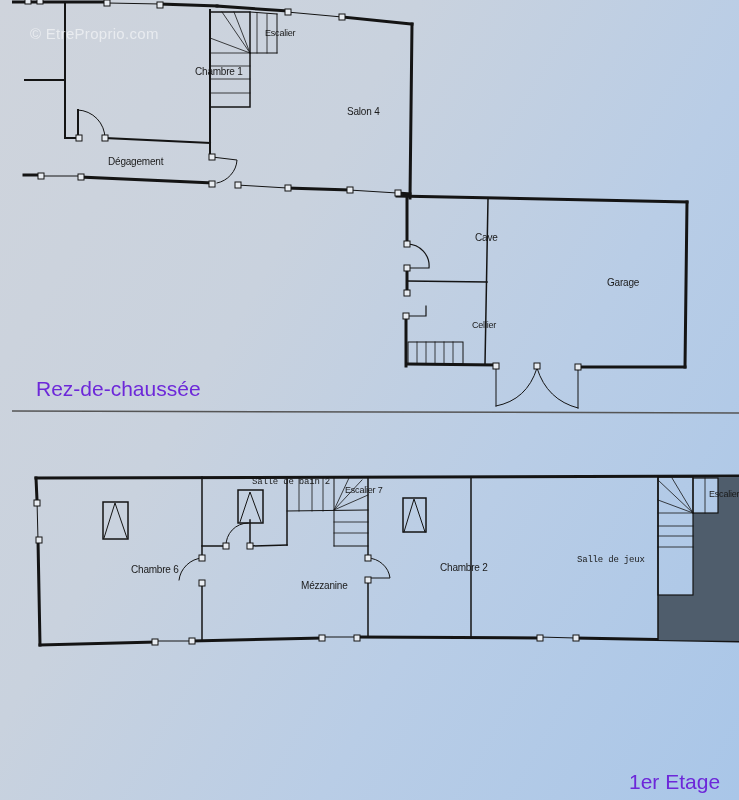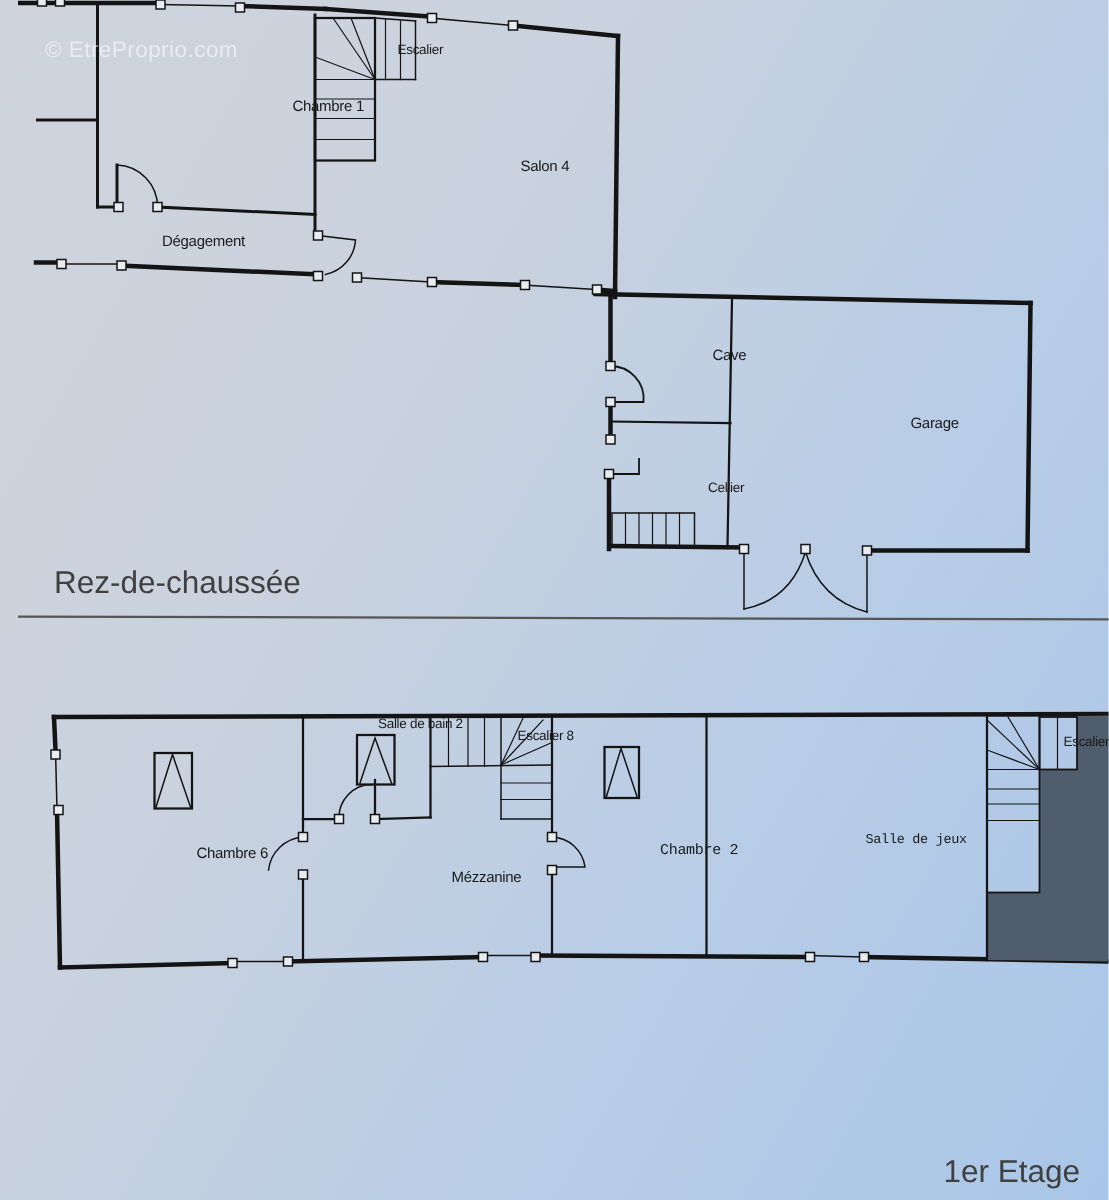--- a/index.html
+++ b/index.html
@@ -8,21 +8,21 @@
       background: linear-gradient(120deg, #cfd4dc 0%, #c9d2de 35%, #b9cde6 65%, #a9c6e8 100%);
       font-family: "Liberation Sans", sans-serif;
     }
     .plan { position: absolute; left: 12px; top: 0; width: 739px; height: 664px; }
     .plan svg { position: absolute; left: 0; top: 0; }
     .room-label {
       position: absolute; font-size: 10px; color: #1a1a1a; white-space: nowrap;
       font-family: "Liberation Sans", sans-serif; letter-spacing: -0.2px; padding-left: 40px;
     }
     .floor-title {
-      position: absolute; font-size: 21px; color: #404040; white-space: nowrap;
+      position: absolute; font-size: 21px; color: #6d28d9; white-space: nowrap;
       font-family: "Liberation Sans", sans-serif;
     }
     .watermark {
       position: absolute; left: 18px; top: 25px; font-size: 15px; color: rgba(255,255,255,0.55);
       font-family: "Liberation Sans", sans-serif; letter-spacing: 0.3px;
     }
   </style>
 </head>
 <body>
 
@@ -204,21 +204,21 @@
 
   <div class="room-label" style="left:213px;top:28px;font-size:9px;">Escalier</div>
   <div class="room-label" style="left:95px;top:66px;margin-left:48px;">Chambre 1</div>
   <div class="room-label" style="left:295px;top:106px;">Salon 4</div>
   <div class="room-label" style="left:56px;top:156px;">Dégagement</div>
   <div class="room-label" style="left:423px;top:232px;">Cave</div>
   <div class="room-label" style="left:420px;top:310px;font-size:9px;margin-top:10px;">Cellier</div>
   <div class="room-label" style="left:555px;top:277px;text-align:center;">Garage</div>
   <div class="floor-title" style="left:24px;top:377px;">Rez-de-chaussée</div>
 
-  <div class="room-label" style="left:200px;top:477px;font-size:9px;">Salle de bain 2</div>
-  <div class="room-label" style="left:293px;top:485px;font-size:9px;">Escalier 8</div>
+  <div class="room-label" style="left:200px;top:477px;font-size:9px;font-family:Liberation Mono, monospace;">Salle de bain 2</div>
+  <div class="room-label" style="left:293px;top:485px;font-size:9px;">Escalier 7</div>
   <div class="room-label" style="left:79px;top:564px;">Chambre 6</div>
   <div class="room-label" style="left:249px;top:580px;font-size:10px;">Mézzanine</div>
-  <div class="room-label" style="left:388px;top:562px;font-family:Liberation Mono, monospace;">Chambre 2</div>
+  <div class="room-label" style="left:388px;top:562px;">Chambre 2</div>
   <div class="room-label" style="left:525px;top:555px;font-size:9px;font-family:Liberation Mono, monospace;">Salle de jeux</div>
   <div class="room-label" style="left:657px;top:489px;font-size:9px;">Escalier</div>
   <div class="floor-title" style="left:617px;top:770px;">1er Etage</div>
 </div>
 
 </body></html>

